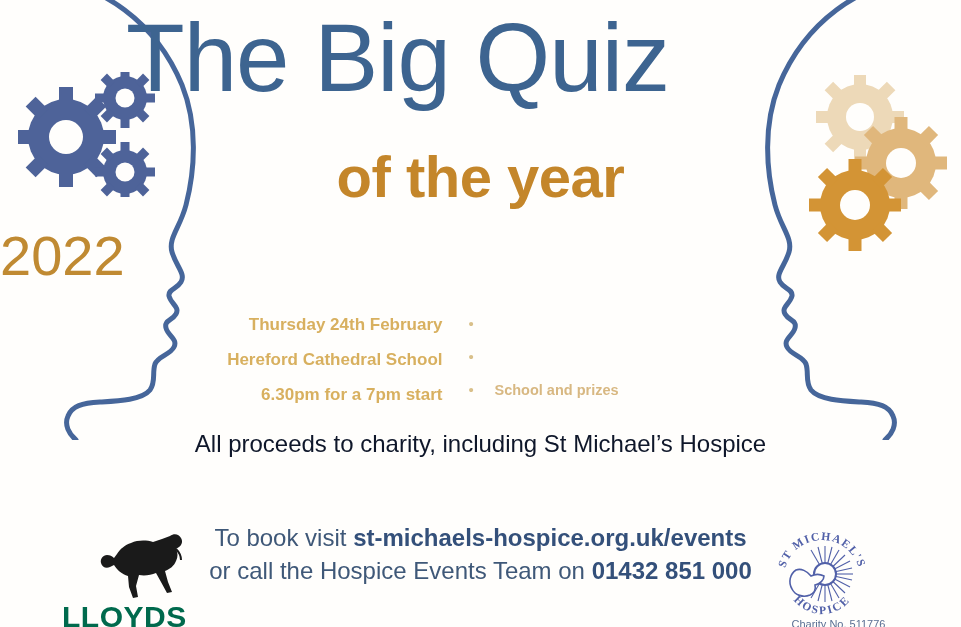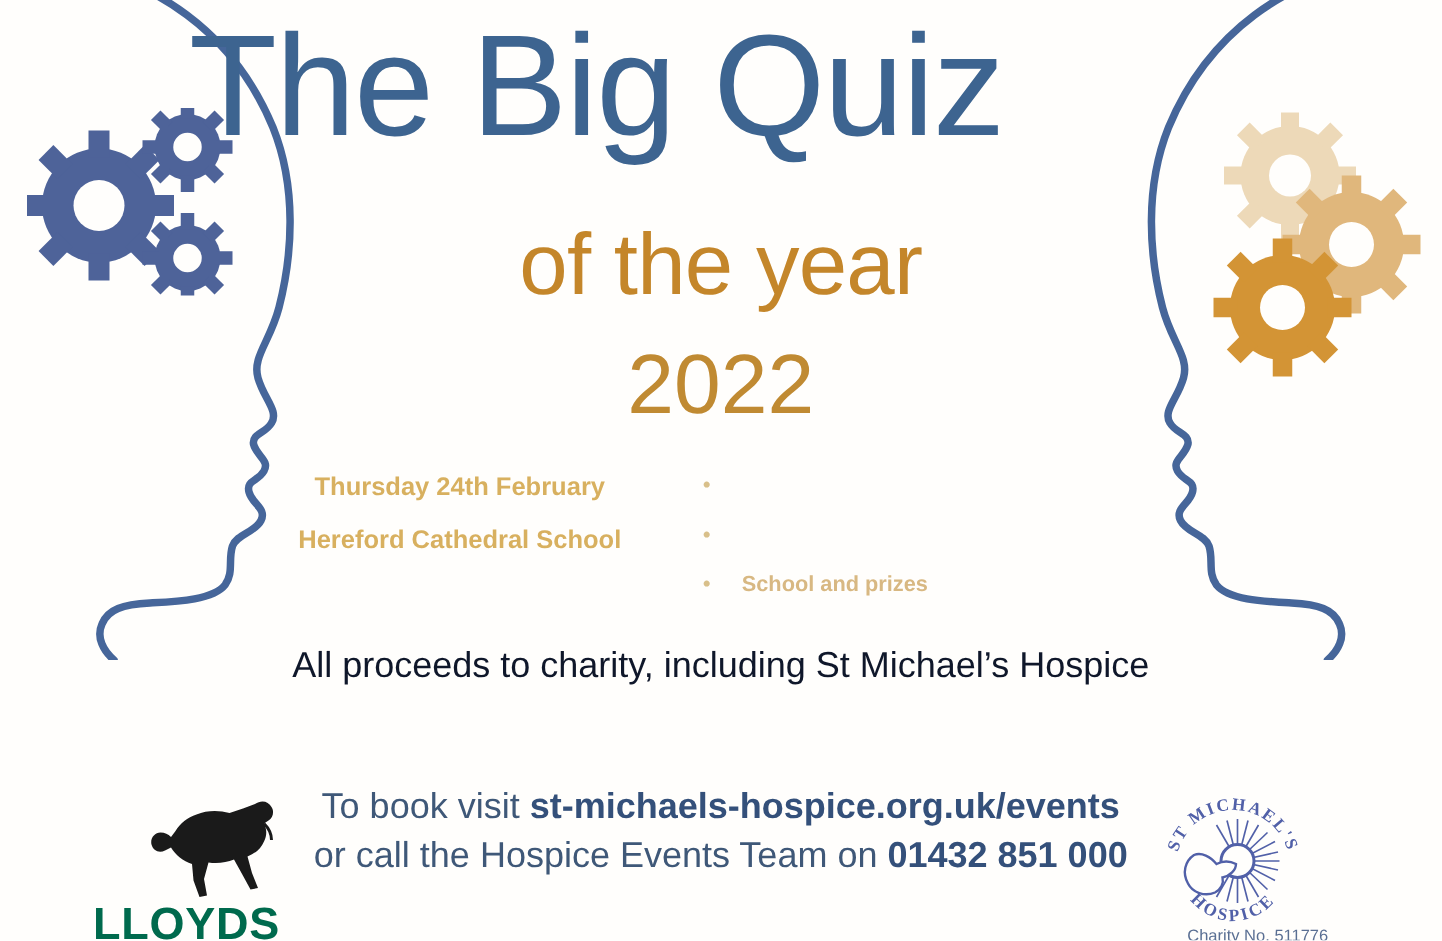--- a/index.html
+++ b/index.html
@@ -46,50 +46,50 @@
     letter-spacing: -1px;
   }
   .title-sub {
     position: absolute;
     top: 148px;
     left: 0;
     width: 961px;
     text-align: center;
     font-size: 58px;
     line-height: 1;
-    font-weight: normal;
+    font-weight: bold;
     color: #c4862a;
     letter-spacing: -0.5px;
   }
   .title-year {
     position: absolute;
     top: 228px;
     left: 0;
     width: 961px;
-    text-align: center;
+    text-align: left;
     font-size: 56px;
     line-height: 1;
     font-weight: 400;
     color: #c08a32;
   }
 
   
   .details {
     position: absolute;
     top: 316px;
     left: 0;
     width: 961px;
     display: flex;
     justify-content: center;
     align-items: flex-start;
     gap: 0px;
   }
   .details-left {
     width: 272px;
-    text-align: center;
+    text-align: right;
     padding-left: 8px;
   }
   .detail-line {
     font-size: 17px;
     font-weight: bold;
     color: #d8b05f;
     line-height: 1.0;
     margin-bottom: 18px;
     white-space: nowrap;
   }
@@ -316,20 +316,21 @@
   </svg>
 
   <div class="title-main">The Big Quiz</div>
   <div class="title-sub">of the year</div>
   <div class="title-year">2022</div>
 
   <div class="details">
     <div class="details-left">
       <div class="detail-line">Thursday 24th February</div>
       <div class="detail-line">Hereford Cathedral School</div>
+      <div class="detail-line">6.30pm for a 7pm start</div>
     </div>
     <div class="details-right">
       <div class="bullet-row">
         <span class="bullet-dot">•</span>
       </div>
       <div class="bullet-row">
         <span class="bullet-dot">•</span>
       </div>
       <div class="bullet-row">
         <span class="bullet-dot">•</span>

